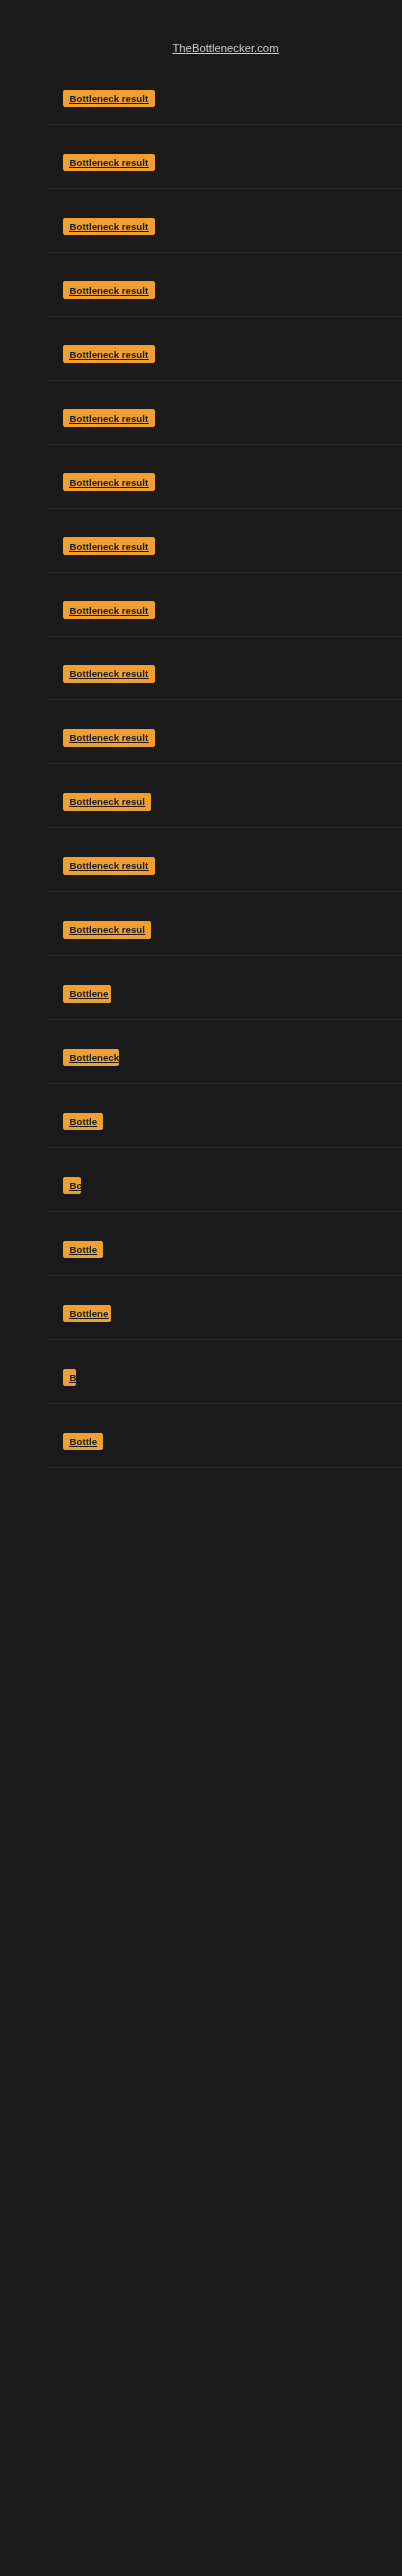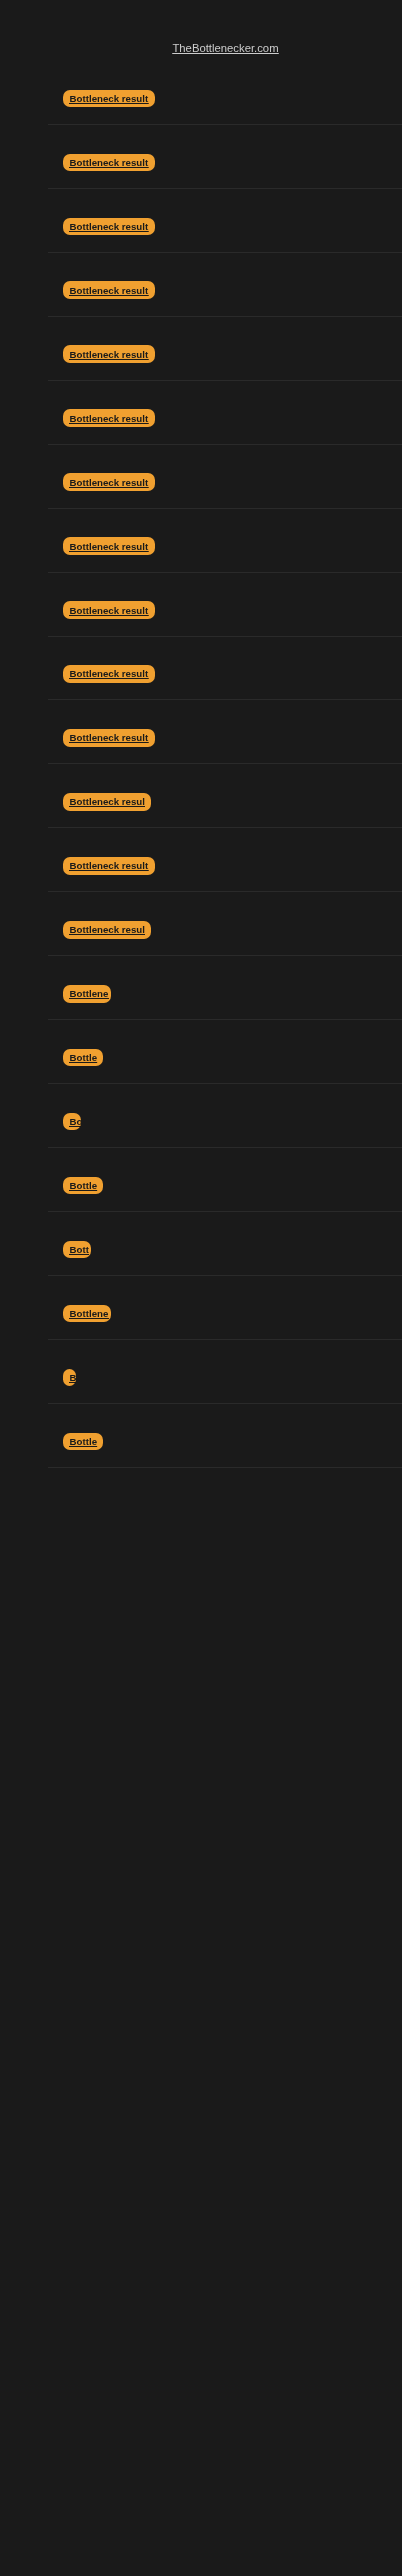--- a/index.html
+++ b/index.html
@@ -24,21 +24,21 @@
       font-size: 11.3px;
     }
 
     .bottleneck-badge {
       display: inline-block;
       background-color: #f0a030;
       color: #1a1a1a;
       font-size: 9.7px;
       font-weight: bold;
       padding: 3.2px 6.4px;
-      border-radius: 7px;
+      border-radius: 2px;
       white-space: nowrap;
       overflow: hidden;
     }
 
     .row {
       padding: 4.8px 3.2px;
       border-bottom: 0.8px solid #2a2a2a;
       display: flex;
       align-items: center;
     }
@@ -90,30 +90,30 @@
     <div class="row">
       <span class="bottleneck-badge" style="max-width: 97px;">Bottleneck result</span>
     </div>
     <div class="row">
       <span class="bottleneck-badge" style="max-width: 89px;">Bottleneck resul</span>
     </div>
     <div class="row">
       <span class="bottleneck-badge" style="max-width: 48px;">Bottlene</span>
     </div>
     <div class="row">
+      <span class="bottleneck-badge" style="max-width: 56px;">Bottleneck</span>
+    </div>
+    <div class="row">
       <span class="bottleneck-badge" style="max-width: 40px;">Bottle</span>
     </div>
     <div class="row">
       <span class="bottleneck-badge" style="max-width: 17.7px; text-align: center;">Bo</span>
     </div>
     <div class="row">
       <span class="bottleneck-badge" style="max-width: 40px;">Bottle</span>
-    </div>
-    <div class="row">
-      <span class="bottleneck-badge" style="max-width: 28px;">Bott</span>
     </div>
     <div class="row">
       <span class="bottleneck-badge" style="max-width: 48px;">Bottlene</span>
     </div>
     <div class="row">
       <span class="bottleneck-badge" style="max-width: 11.3px;">B</span>
     </div>
     <div class="row">
       <span class="bottleneck-badge" style="max-width: 40px;">Bottle</span>
     </div>

